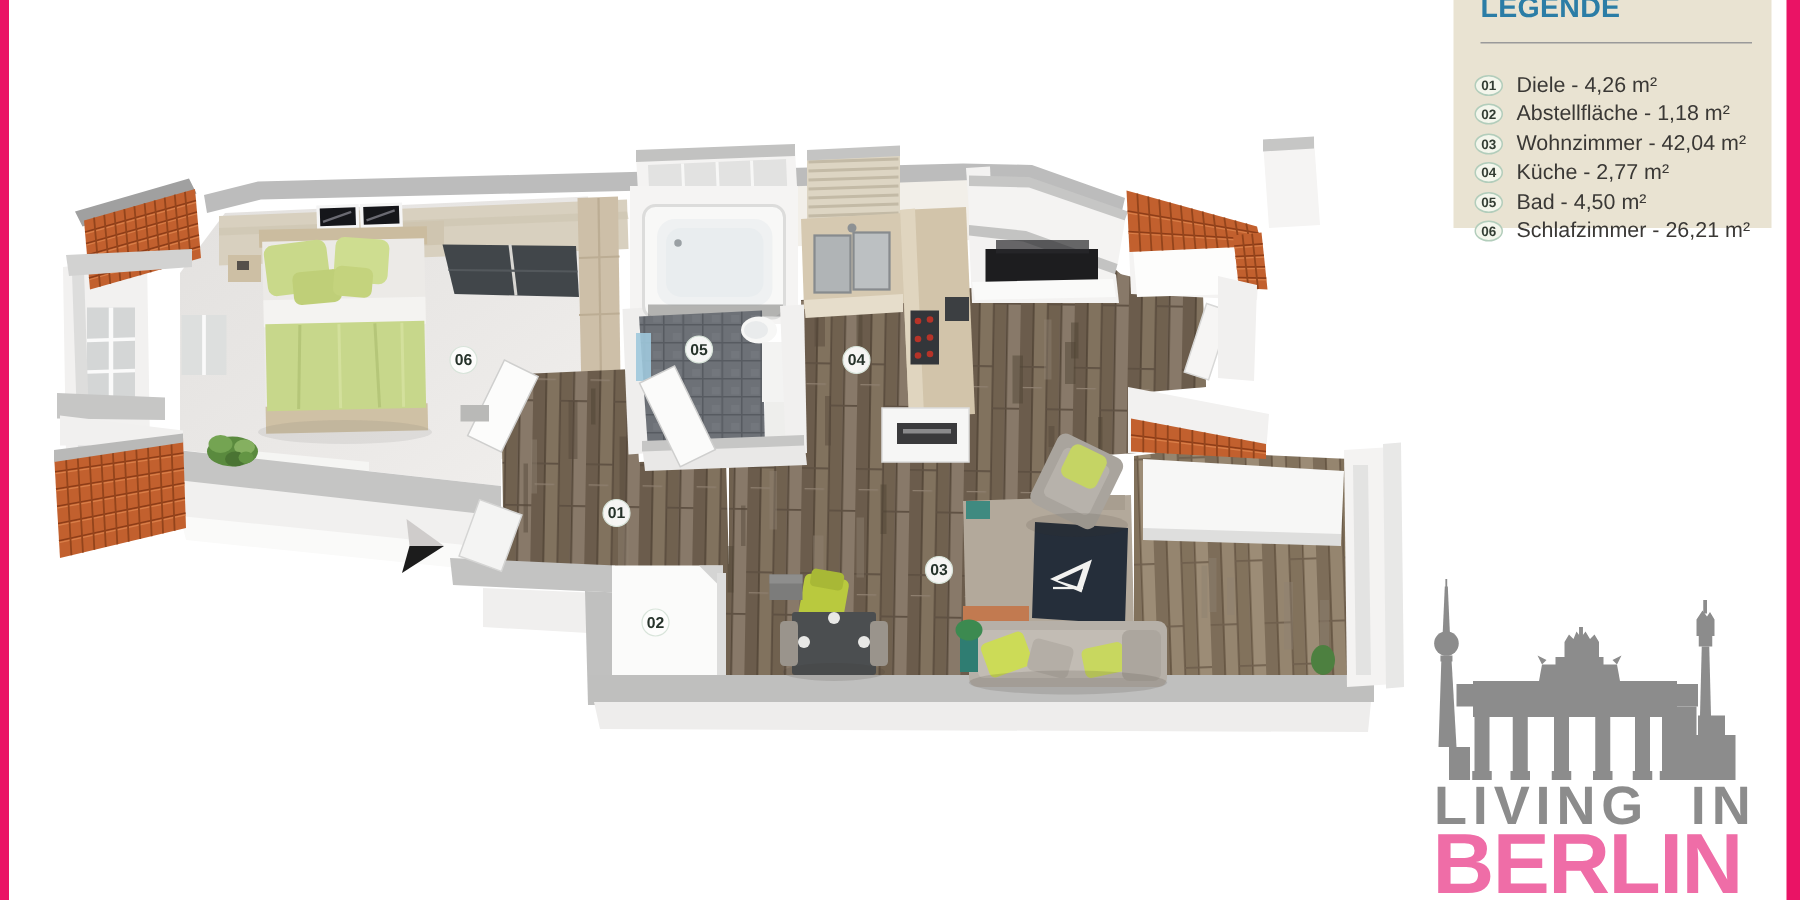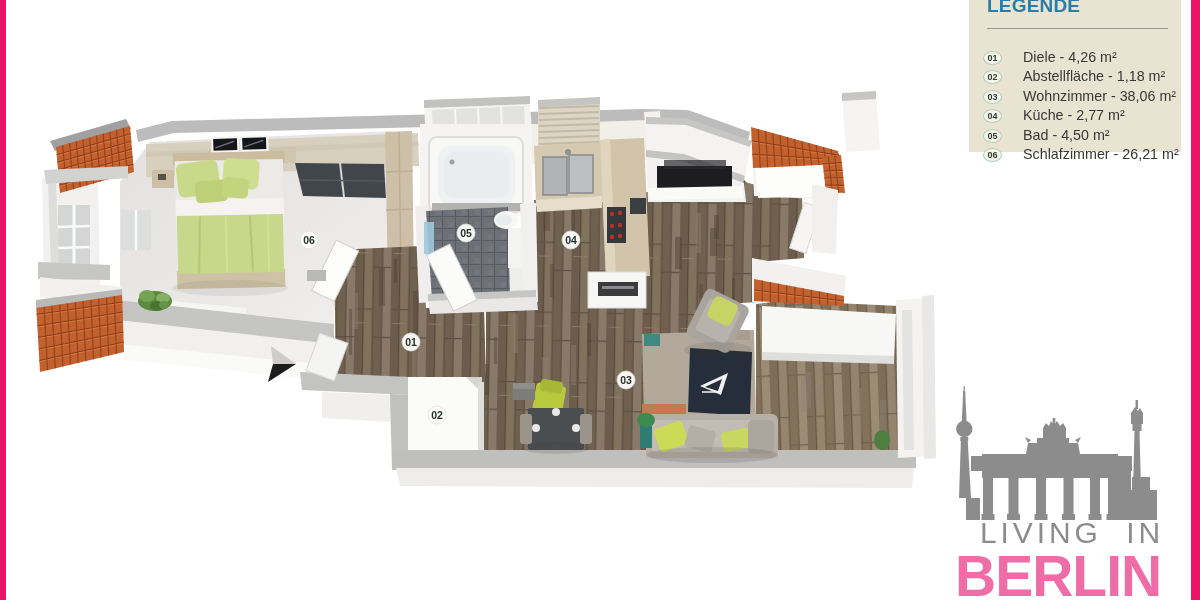--- a/index.html
+++ b/index.html
@@ -9,23 +9,23 @@
   #barL{left:0;width:6px;}
   #barR{left:1191px;width:9px;}
   #legend{position:absolute;left:969px;top:0;width:212px;height:152px;background:#e9e3d2;}
   #legend h1{margin:0;position:absolute;left:18px;top:-5px;font-size:19px;font-weight:bold;
     color:#2b7da6;letter-spacing:0.2px;}
   #legend .rule{position:absolute;left:18px;top:28px;width:181px;height:1px;background:#9a9a9a;}
   .lrow{position:absolute;left:14px;width:200px;height:16px;font-size:14.3px;color:#3a3835;white-space:nowrap;}
   .lbadge{display:inline-block;width:17px;height:12px;border:1px solid #b2cdbb;border-radius:50%;
     background:#f4f6ec;color:#333d33;font-size:9px;font-weight:bold;text-align:center;
     line-height:12px;vertical-align:1px;}
-  .ltext{margin-left:21px;text-align:right;}
-  #living{position:absolute;left:956px;top:516px;color:#8c8c8c;font-weight:normal;
-    font-size:30px;letter-spacing:3.9px;white-space:nowrap;margin-left:24px;}
+  .ltext{margin-left:9px;text-align:right;}
+  #living{position:absolute;left:956px;top:516px;color:#8c8c8c;font-weight:bold;
+    font-size:36px;letter-spacing:3.9px;white-space:nowrap;}
   #berlin{position:absolute;left:955px;top:543px;color:#ef6da7;font-weight:bold;
     font-size:57px;letter-spacing:-1px;white-space:nowrap;}
 </style>
 </head>
 <body>
 <div id="stage">
   <svg id="plan" width="1200" height="600" viewBox="0 0 1200 600" style="position:absolute;left:0;top:0;filter:blur(0.35px)">
 <defs>
 <pattern id="wood" width="36" height="70" patternUnits="userSpaceOnUse" patternTransform="rotate(1)">
  <rect width="36" height="70" fill="#77685a"></rect>
@@ -421,21 +421,21 @@
         <text x="309" y="243.5" font-family="Liberation Sans, sans-serif" font-size="10.5" font-weight="bold" fill="#26322a" text-anchor="middle">06</text>
       </g>
   </svg>
   <div id="barL" class="bar"></div>
   <div id="barR" class="bar"></div>
   <div id="legend">
     <h1>LEGENDE</h1>
     <div class="rule"></div>
     <div class="lrow" style="top:49px"><span class="lbadge">01</span><span class="ltext">Diele - 4,26 m²</span></div>
     <div class="lrow" style="top:68px"><span class="lbadge">02</span><span class="ltext">Abstellfläche - 1,18 m²</span></div>
-    <div class="lrow" style="top:88px"><span class="lbadge">03</span><span class="ltext">Wohnzimmer - 38,06 m²</span></div>
+    <div class="lrow" style="top:88px"><span class="lbadge">03</span><span class="ltext">Wohnzimmer - 42,04 m²</span></div>
     <div class="lrow" style="top:107px"><span class="lbadge">04</span><span class="ltext">Küche - 2,77 m²</span></div>
     <div class="lrow" style="top:127px"><span class="lbadge">05</span><span class="ltext">Bad - 4,50 m²</span></div>
     <div class="lrow" style="top:146px"><span class="lbadge">06</span><span class="ltext">Schlafzimmer - 26,21 m²</span></div>
   </div>
   <svg id="logosvg" width="230" height="145" viewBox="0 0 230 145" style="position:absolute;left:940px;top:382px">
 <g fill="#8c8c8c">
 <polygon points="23.2,9 25.2,9 26.6,40 21.8,40"></polygon>
 <rect x="23.6" y="4" width="1.2" height="8"></rect>
 <circle cx="24.3" cy="47" r="8.2"></circle>
 <rect x="20.3" y="55" width="8" height="4"></rect>

